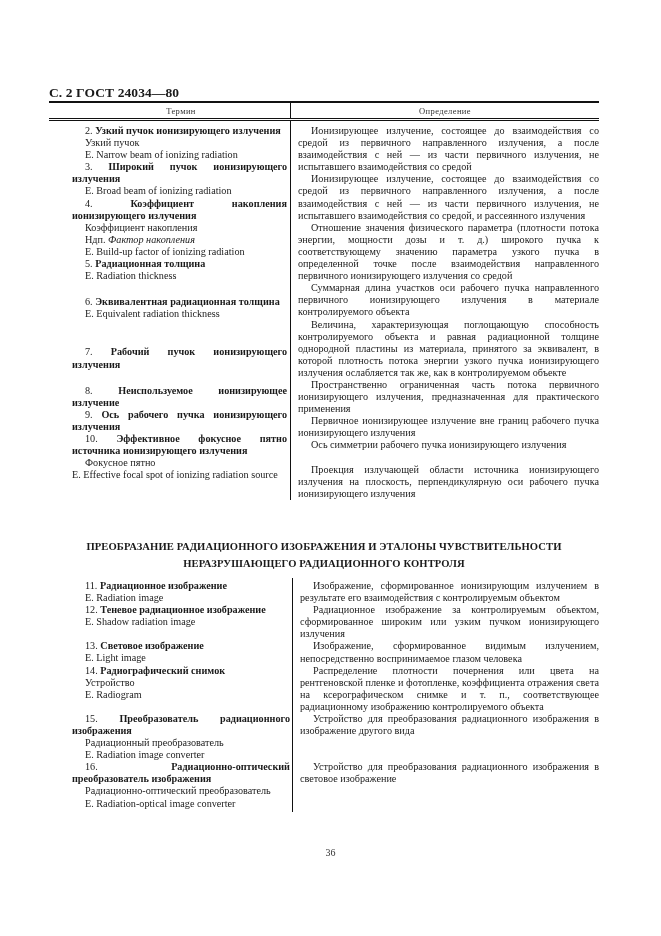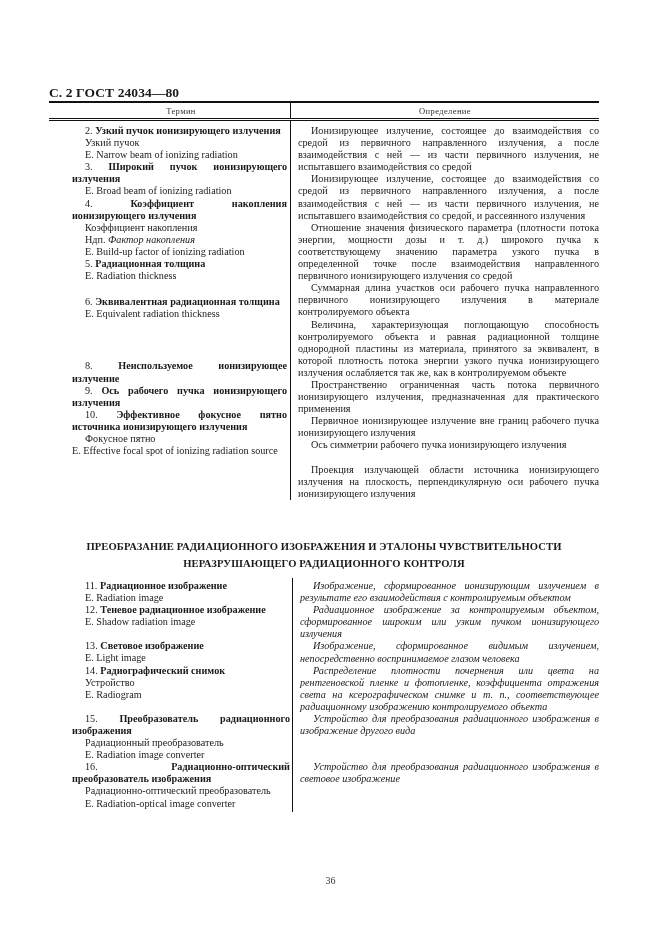--- a/index.html
+++ b/index.html
@@ -39,24 +39,24 @@
     .sub { padding-left: 13px; }
     .def-text { text-indent: 13px; }
     .gap { height: 12px; }
     .section-title {
       position: absolute; left: 49px; width: 550px; top: 538px;
       text-align: center; font-weight: bold; font-size: 10.6px; line-height: 17px;
       letter-spacing: 0.1px;
     }
     .t2 { top: 578px; }
     .t2 .tbody .col-term { width: 221px; padding-right: 2px; }
-    .t2 .tbody .col-def { padding-left: 7px; font-style: italic; }
+    .t2 .tbody .col-def { padding-left: 7px; }
     .t2 .term-num { text-indent: 0; padding-left: 13px; }
     .page-number {
-      position: absolute; left: 0; width: 661px; top: 875px;
+      position: absolute; left: 0; width: 661px; top: 847px;
       text-align: center; font-size: 10px; color: #333;
     }
   </style>
 </head>
 <body>
 
 <div class="page-header">С. 2 ГОСТ 24034—80</div>
 
 <div class="table t1">
   <div class="thead">
@@ -79,20 +79,21 @@
       <div class="cell-text sub">E. Build-up factor of ionizing radiation</div>
 
       <div class="cell-text term-num"><span>5.</span> <b>Радиационная толщина</b></div>
       <div class="cell-text sub">E. Radiation thickness</div>
       <div class="gap" style="height:14px;"></div>
 
       <div class="cell-text term-num"><span>6.</span> <b>Эквивалентная радиационная толщина</b></div>
       <div class="cell-text sub">E. Equivalent radiation thickness</div>
       <div class="gap" style="height:26px;"></div>
 
+      <div class="cell-text term-num"><span>7.</span> <b>Рабочий пучок ионизирующего излучения</b></div>
       <div class="gap" style="height:14px;"></div>
 
       <div class="cell-text term-num"><span>8.</span> <b>Неиспользуемое ионизирующее излучение</b></div>
 
       <div class="cell-text term-num"><span>9.</span> <b>Ось рабочего пучка ионизирующего излучения</b></div>
 
       <div class="cell-text term-num"><span>10.</span> <b>Эффективное фокусное пятно источника ионизирующего излучения</b></div>
       <div class="cell-text sub">Фокусное пятно</div>
       <div class="cell-text sub" style="text-indent:0; padding-left:0;">E. Effective focal spot of ionizing radiation source</div>
     </div>

